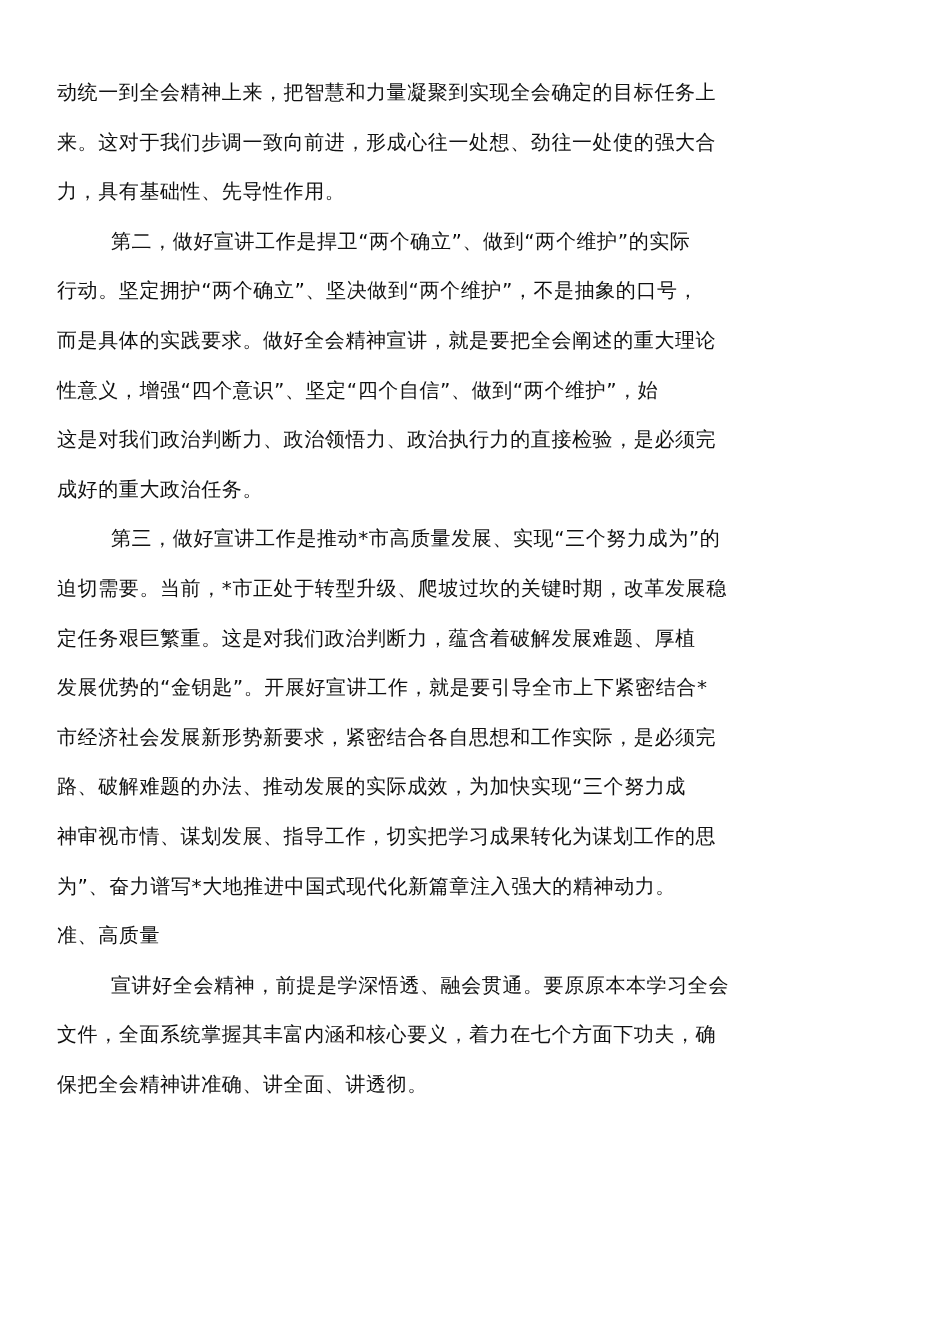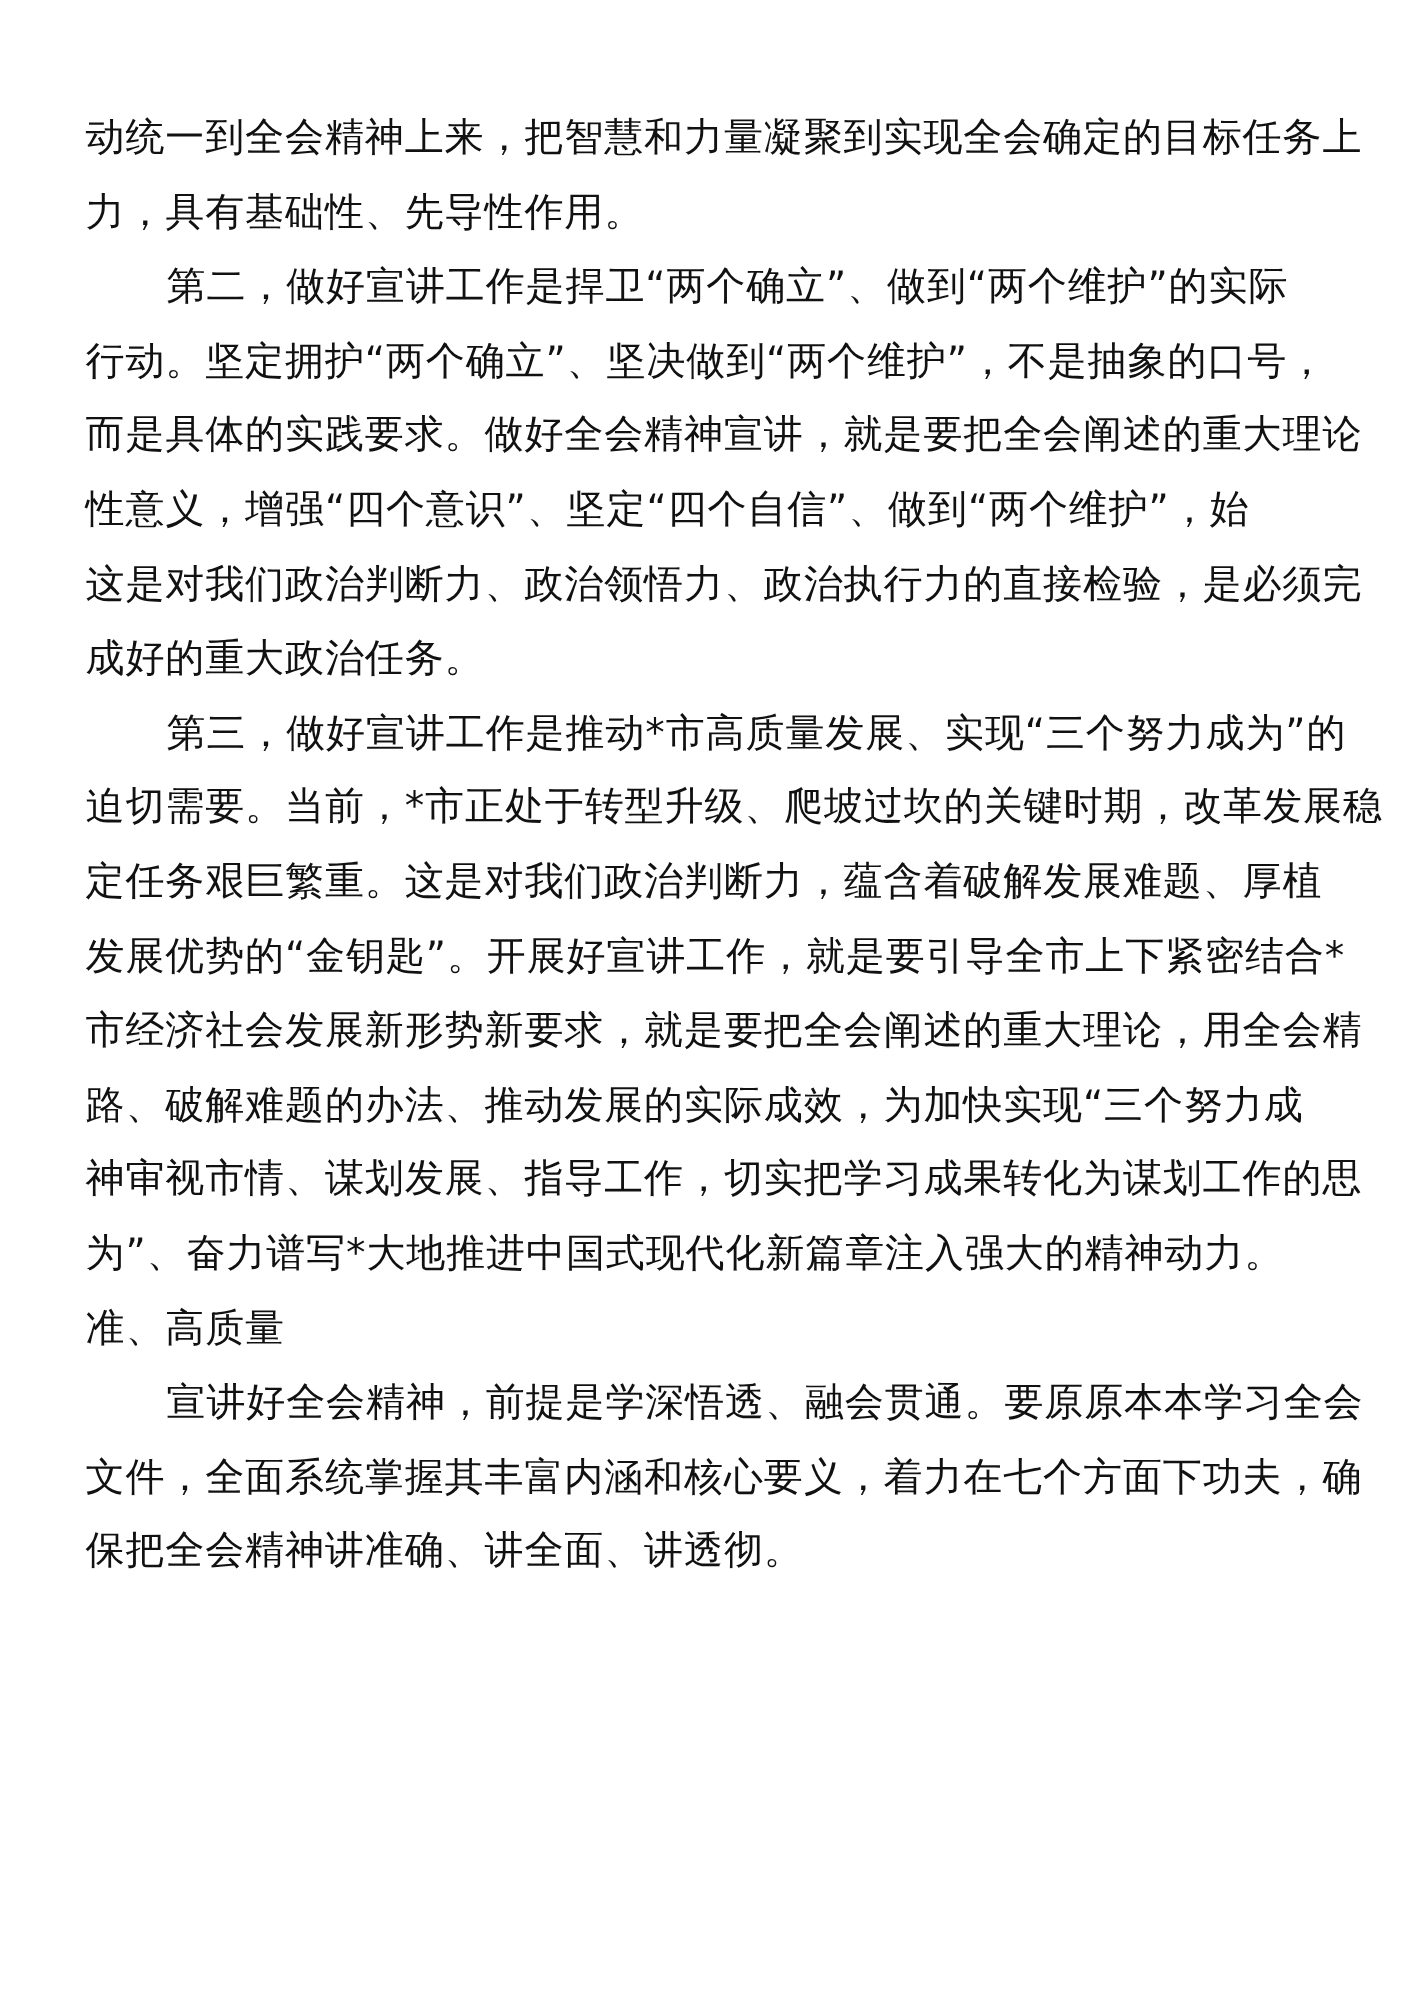--- a/index.html
+++ b/index.html
@@ -20,21 +20,21 @@
       width: 950px;
       height: 1344px;
       background: #ffffff;
     }
     .body-text {
       position: absolute;
       left: 57px;
       top: 68px;
       width: 880px;
       font-family: "DejaVu Sans", "Liberation Sans", sans-serif;
-      font-size: 26px;
+      font-size: 20px;
       line-height: 49.6px;
       color: #111111;
       letter-spacing: 0.6px;
     }
     .line {
       display: block;
       white-space: nowrap;
       height: 49.6px;
     }
     .line.indent {
@@ -42,38 +42,39 @@
     }
   </style>
 </head>
 <body>
 
 <div class="page">
   <div class="body-text">
 
     <div>
       <span class="line">动统一到全会精神上来，把智慧和力量凝聚到实现全会确定的目标任务上</span>
+      <span class="line">来。这对于我们步调一致向前进，形成心往一处想、劲往一处使的强大合</span>
       <span class="line">力，具有基础性、先导性作用。</span>
     </div>
 
     <div>
       <span class="line indent">第二，做好宣讲工作是捍卫“两个确立”、做到“两个维护”的实际</span>
       <span class="line">行动。坚定拥护“两个确立”、坚决做到“两个维护”，不是抽象的口号，</span>
       <span class="line">而是具体的实践要求。做好全会精神宣讲，就是要把全会阐述的重大理论</span>
       <span class="line">性意义，增强“四个意识”、坚定“四个自信”、做到“两个维护”，始</span>
       <span class="line">这是对我们政治判断力、政治领悟力、政治执行力的直接检验，是必须完</span>
       <span class="line">成好的重大政治任务。</span>
     </div>
 
     <div>
       <span class="line indent">第三，做好宣讲工作是推动*市高质量发展、实现“三个努力成为”的</span>
       <span class="line">迫切需要。当前，*市正处于转型升级、爬坡过坎的关键时期，改革发展稳</span>
       <span class="line">定任务艰巨繁重。这是对我们政治判断力，蕴含着破解发展难题、厚植</span>
       <span class="line">发展优势的“金钥匙”。开展好宣讲工作，就是要引导全市上下紧密结合*</span>
-      <span class="line">市经济社会发展新形势新要求，就是要把全会阐述的重大理论，用全会精</span>
+      <span class="line">市经济社会发展新形势新要求，紧密结合各自思想和工作实际，是必须完</span>
       <span class="line">路、破解难题的办法、推动发展的实际成效，为加快实现“三个努力成</span>
       <span class="line">神审视市情、谋划发展、指导工作，切实把学习成果转化为谋划工作的思</span>
       <span class="line">为”、奋力谱写*大地推进中国式现代化新篇章注入强大的精神动力。</span>
     </div>
 
     <div>
       <span class="line">准、高质量</span>
     </div>
 
     <div>

